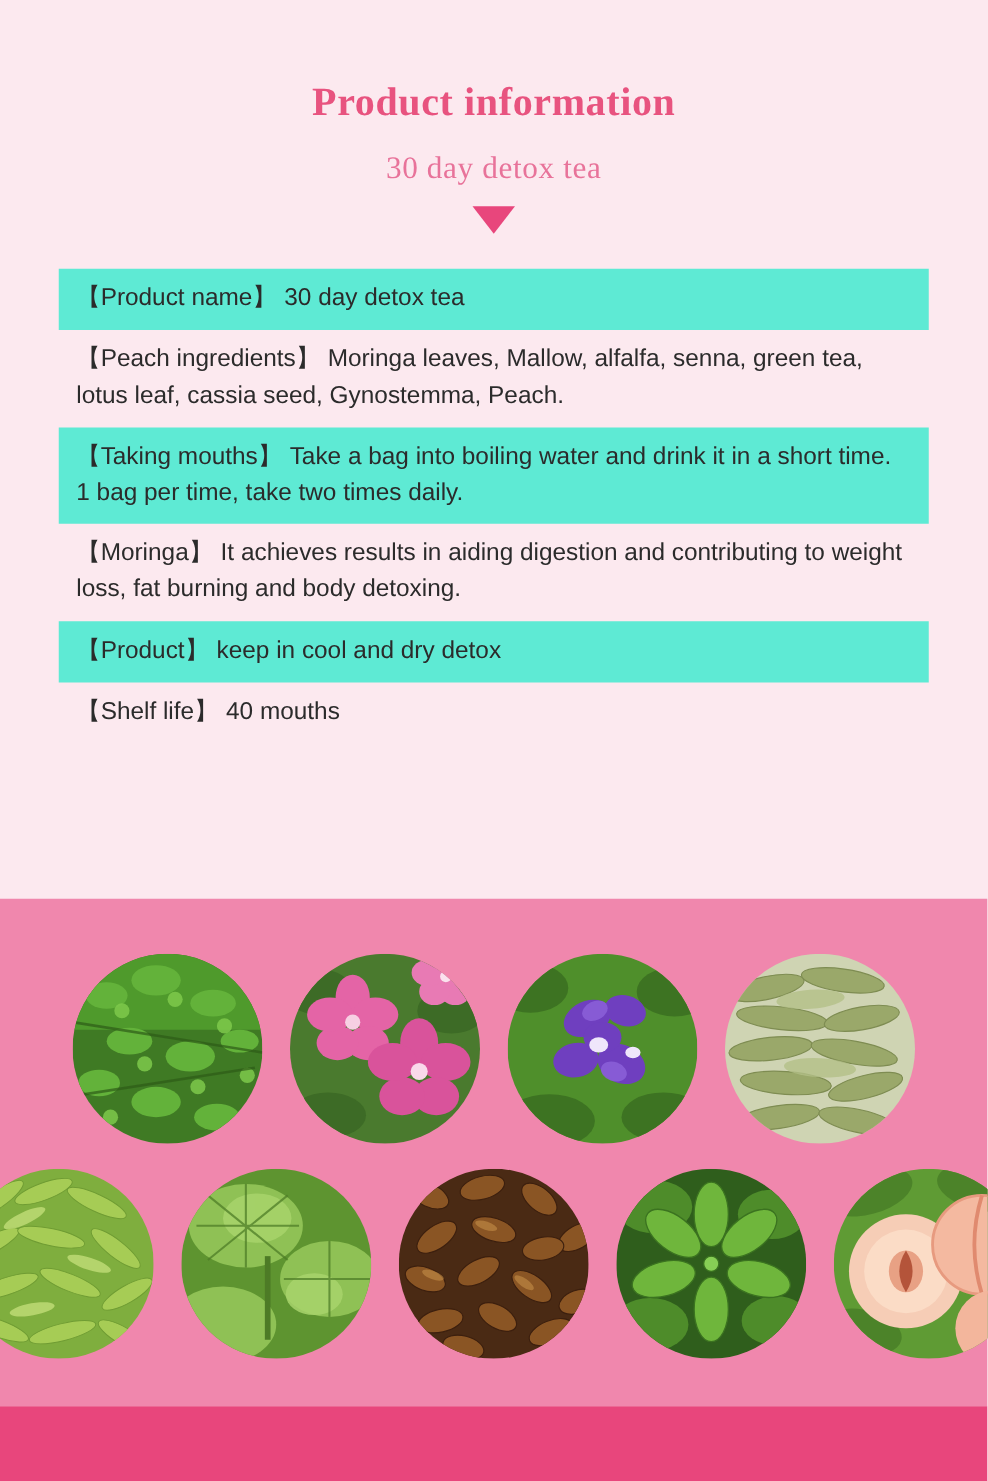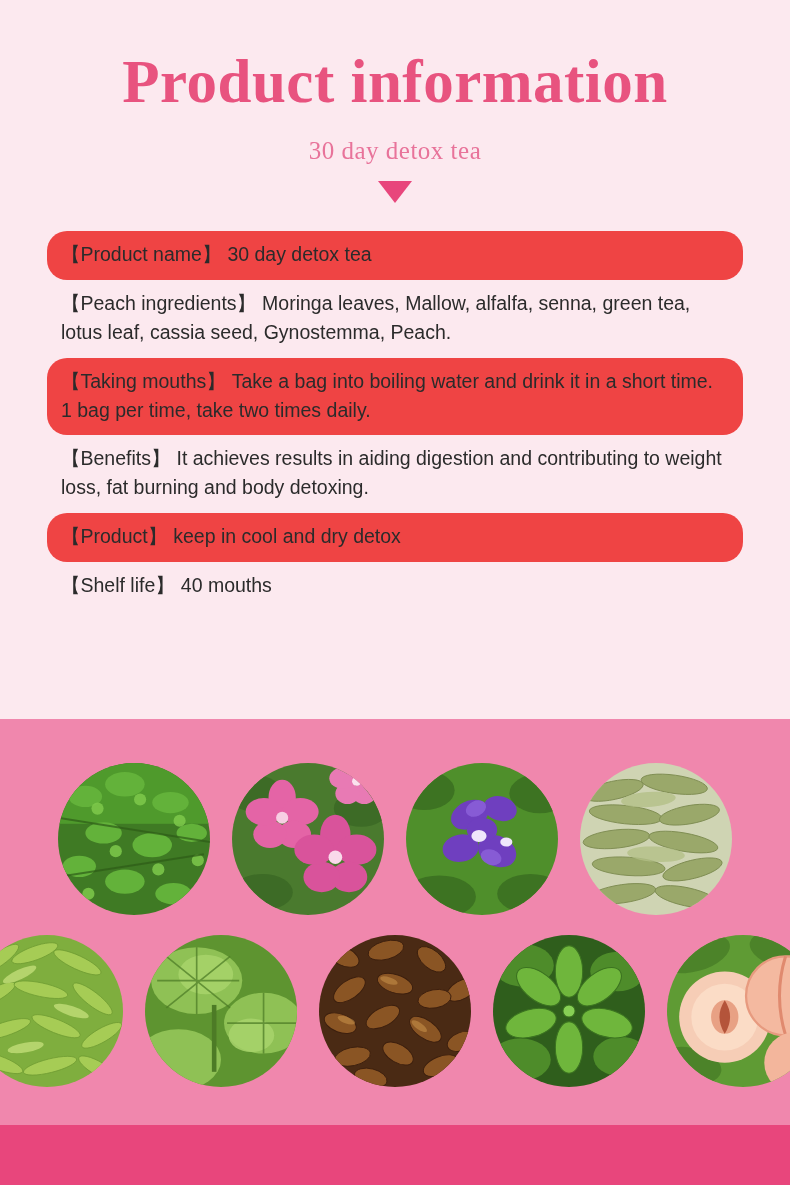--- a/index.html
+++ b/index.html
@@ -21,25 +21,25 @@
   }
 
   
   .header {
     padding-top: 48px;
     text-align: center;
   }
   .title {
     font-family: "Liberation Serif", serif;
     font-weight: bold;
-    font-size: 61px;
+    font-size: 32px;
     color: #e8537f;
     letter-spacing: 0.5px;
     line-height: 1.1;
-    margin: 0;
+    margin: 16px;
   }
   .subtitle {
     font-family: "Liberation Serif", serif;
     font-size: 25px;
     color: #e8739a;
     margin-top: 22px;
     letter-spacing: 0.5px;
   }
   .arrow-down {
     margin: 16px auto 0 auto;
@@ -54,22 +54,21 @@
   .info-list {
     margin: 28px 47px 0 47px;
   }
   .info-row {
     padding: 9px 14px 11px 14px;
     font-size: 19.5px;
     line-height: 1.48;
     color: #2b2b2b;
   }
   .info-row.shaded {
-    background: #ef4444;
-    border-radius: 20px;
+    background: #5eead4;
   }
   .info-row .label {
     white-space: nowrap;
   }
   .info-row .value {
     margin-left: 6px;
   }
 
   
   .photo-band {
@@ -126,21 +125,21 @@
 
     <div class="info-row">
       <span class="label">【Peach ingredients】</span><span class="value">Moringa leaves, Mallow, alfalfa, senna, green tea, lotus leaf, cassia seed, Gynostemma, Peach.</span>
     </div>
 
     <div class="info-row shaded">
       <span class="label">【Taking mouths】</span><span class="value">Take a bag into boiling water and drink it in a short time. 1 bag per time, take two times daily.</span>
     </div>
 
     <div class="info-row">
-      <span class="label">【Benefits】</span><span class="value">It achieves results in aiding digestion and contributing to weight loss, fat burning and body detoxing.</span>
+      <span class="label">【Moringa】</span><span class="value">It achieves results in aiding digestion and contributing to weight loss, fat burning and body detoxing.</span>
     </div>
 
     <div class="info-row shaded">
       <span class="label">【Product】</span><span class="value">keep in cool and dry detox</span>
     </div>
 
     <div class="info-row">
       <span class="label">【Shelf life】</span><span class="value">40 mouths</span>
     </div>
 

